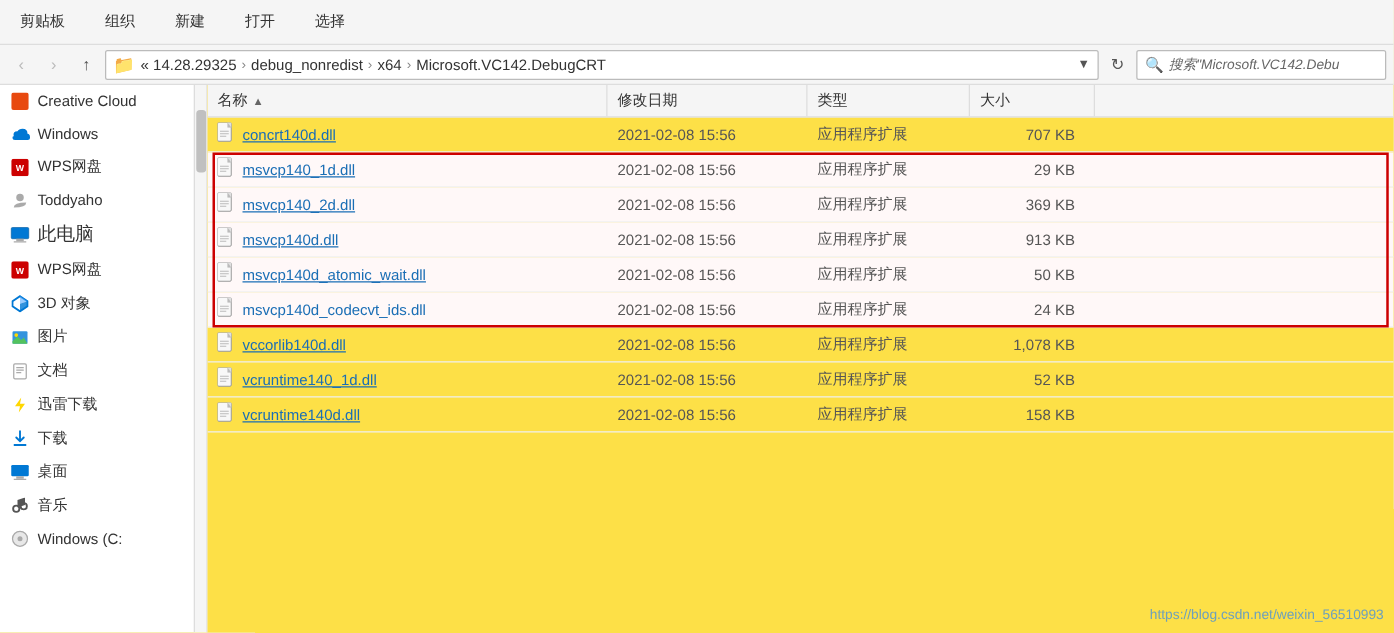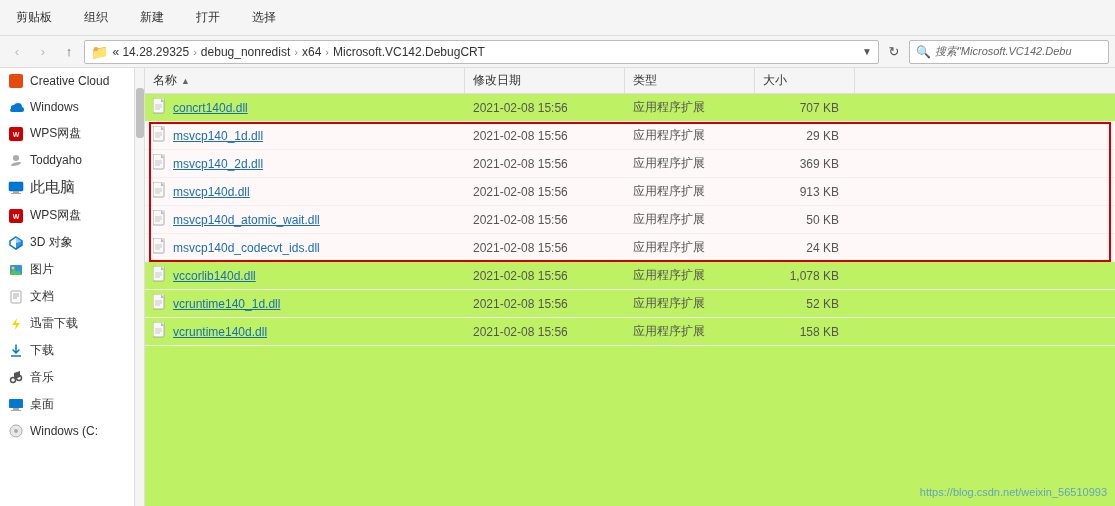--- a/index.html
+++ b/index.html
@@ -114,21 +114,21 @@
     .search-text { color: #666; font-size: 11px; font-style: italic; }
 
     
     .main-area {
       display: flex;
       height: calc(506px - 36px - 32px);
     }
 
     
     .sidebar {
-      width: 145px;
+      width: 166px;
       background: #fff;
       border-right: 1px solid #ddd;
       overflow-y: auto;
       flex-shrink: 0;
     }
     .sidebar-item {
       display: flex;
       align-items: center;
       padding: 5px 8px;
       gap: 6px;
@@ -144,21 +144,21 @@
       display: flex;
       align-items: center;
       justify-content: center;
       flex-shrink: 0;
       font-size: 14px;
     }
 
     
     .file-area {
       flex: 1;
-      background: #bef264;
+      background: #fde047;
       display: flex;
       flex-direction: column;
       overflow: hidden;
     }
 
     .file-header {
       display: flex;
       align-items: center;
       background: #f5f5f5;
       border-bottom: 1px solid #ddd;
@@ -405,37 +405,37 @@
             <span class="sidebar-icon" style="font-size: 14px;">
               <svg width="14" height="14" viewBox="0 0 14 14">
                 <path d="M7,1 L7,9 M4,6 L7,9 L10,6" stroke="#0078d4" stroke-width="1.5" fill="none" stroke-linecap="round"></path>
                 <line x1="2" y1="12" x2="12" y2="12" stroke="#0078d4" stroke-width="1.5"></line>
               </svg>
             </span>
             <span style="font-size: 12px; overflow: hidden; text-overflow: ellipsis;">下载</span>
           </div>
           <div class="sidebar-item">
             <span class="sidebar-icon" style="font-size: 14px;">
-              <svg width="14" height="14" viewBox="0 0 14 14">
-                <path d="M5,2 L11,0 L11,6 L5,8 Z" fill="#555"></path>
-                <circle cx="4" cy="9" r="2.5" fill="none" stroke="#555" stroke-width="1.5"></circle>
-                <circle cx="10" cy="7" r="2.5" fill="none" stroke="#555" stroke-width="1.5"></circle>
-              </svg>
-            </span>
-            <span style="font-size: 12px; overflow: hidden; text-overflow: ellipsis;">音乐</span>
-          </div>
-          <div class="sidebar-item">
-            <span class="sidebar-icon" style="font-size: 14px;">
               <svg width="16" height="14" viewBox="0 0 16 14">
                 <rect x="1" y="1" width="14" height="9" rx="1" fill="#0078d4"></rect>
                 <rect x="5" y="10" width="6" height="2" fill="#aaa"></rect>
                 <rect x="3" y="12" width="10" height="1" fill="#aaa"></rect>
               </svg>
             </span>
             <span style="font-size: 12px; overflow: hidden; text-overflow: ellipsis;">桌面</span>
+          </div>
+          <div class="sidebar-item">
+            <span class="sidebar-icon" style="font-size: 14px;">
+              <svg width="14" height="14" viewBox="0 0 14 14">
+                <path d="M5,2 L11,0 L11,6 L5,8 Z" fill="#555"></path>
+                <circle cx="4" cy="9" r="2.5" fill="none" stroke="#555" stroke-width="1.5"></circle>
+                <circle cx="10" cy="7" r="2.5" fill="none" stroke="#555" stroke-width="1.5"></circle>
+              </svg>
+            </span>
+            <span style="font-size: 12px; overflow: hidden; text-overflow: ellipsis;">音乐</span>
           </div>
           <div class="sidebar-item">
             <span class="sidebar-icon" style="font-size: 14px;">
               <svg width="14" height="14" viewBox="0 0 14 14">
                 <circle cx="7" cy="7" r="6" fill="#e8e8e8" stroke="#aaa"></circle>
                 <circle cx="7" cy="7" r="2" fill="#aaa"></circle>
               </svg>
             </span>
             <span style="font-size: 12px; overflow: hidden; text-overflow: ellipsis;">Windows (C:</span>
           </div>

